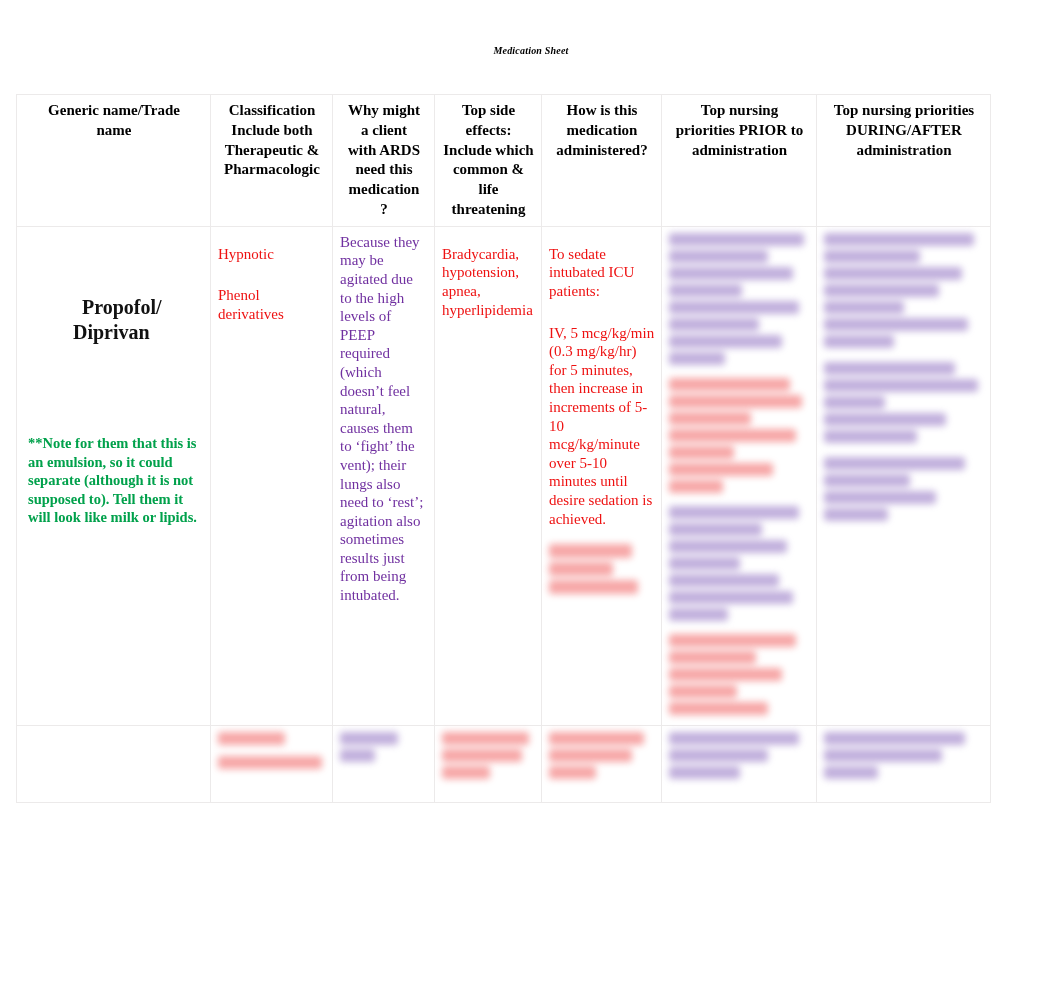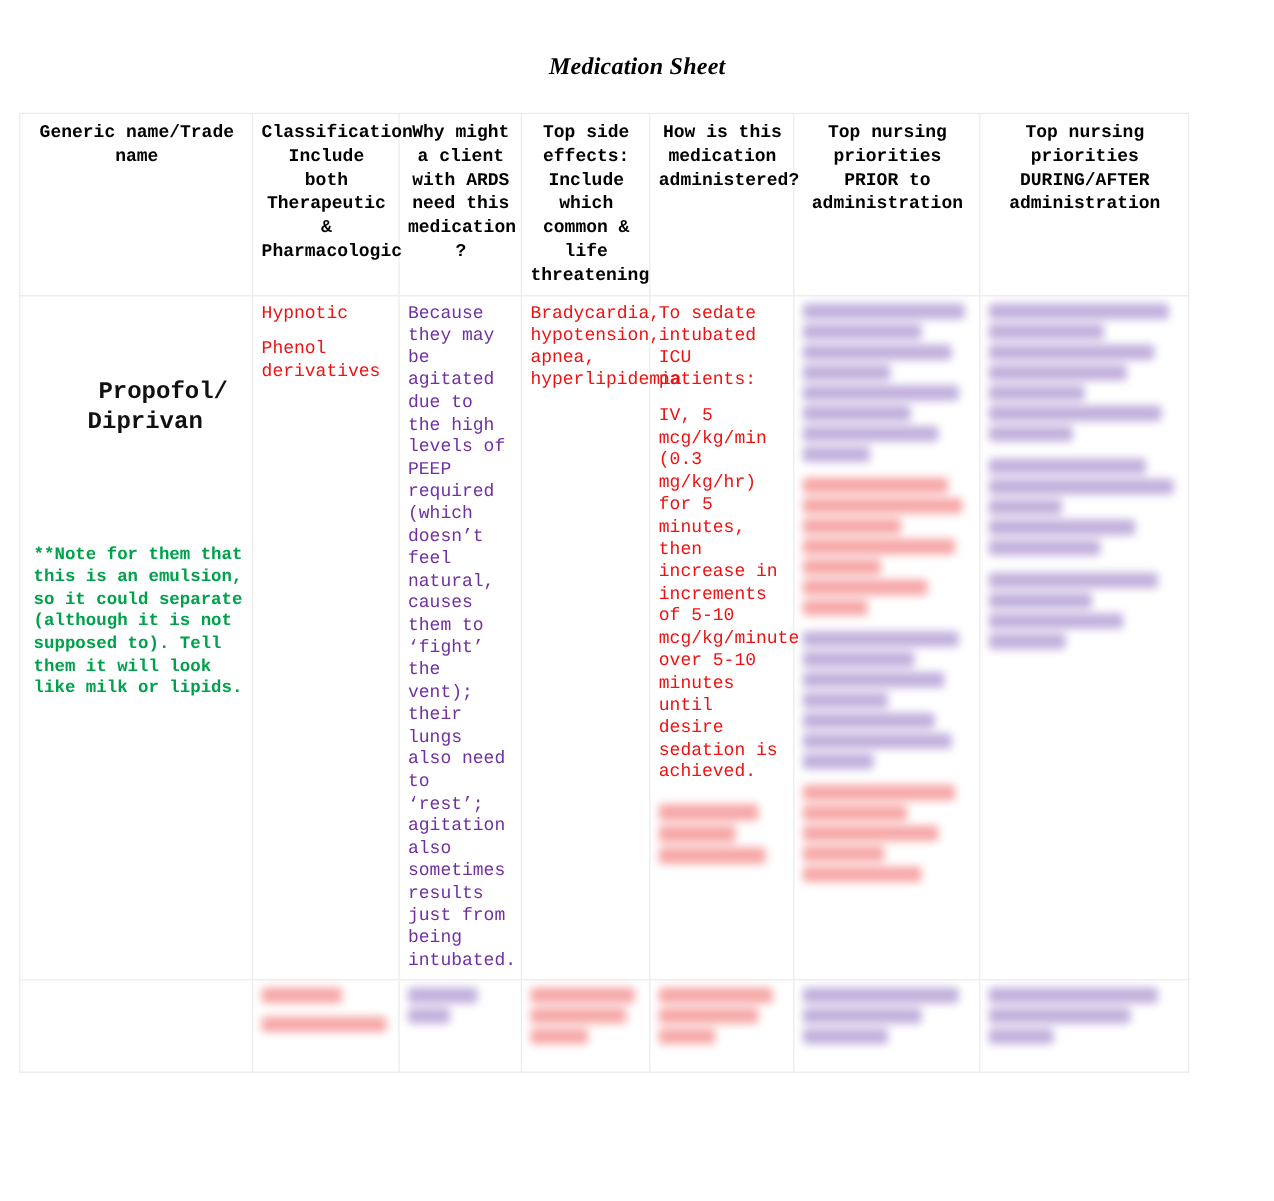--- a/index.html
+++ b/index.html
@@ -16,33 +16,32 @@
   }
 
   .page-title {
     position: absolute;
     top: 45px;
     left: 0;
     width: 1062px;
     text-align: center;
     font-weight: bold;
     font-style: italic;
-    font-size: 20px;
+    font-size: 10px;
     color: #000000;
     letter-spacing: 0.2px;
   }
 
   .med-table {
     position: absolute;
     top: 94px;
     left: 16px;
     width: 974px;
     border-collapse: collapse;
     table-layout: fixed;
-    font-family: Liberation Mono, monospace;
   }
   .med-table td, .med-table th {
     border: 1px solid #eceaea;
     vertical-align: top;
     padding: 6px 6px 6px 7px;
     background: #ffffff;
   }
 
   
   col.c0 { width: 194px; }
@@ -64,21 +63,21 @@
     padding-top: 10px;
   }
 
   tbody tr.main-row td { height: 470px; }
   tbody tr.tail-row td { height: 64px; }
 
   .cell-text {
     font-size: 15px;
     line-height: 1.24;
   }
-  .red    { color: #ee1111; }
+  .red    { color: #ee1111; margin-top: 12px; }
   .purple { color: #7030a0; }
   .green  { color: #00a14b; font-weight: bold; font-size: 14.5px; line-height: 1.28; }
 
   .drug-name {
     font-weight: bold;
     font-size: 20px;
     line-height: 1.28;
     color: #111111;
     padding-left: 5px;
     padding-top: 62px;

